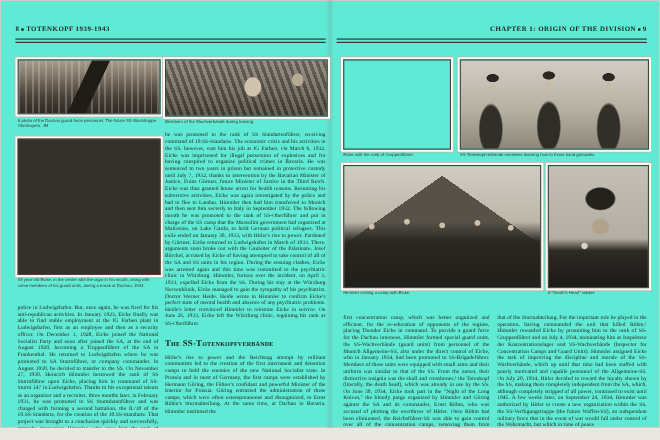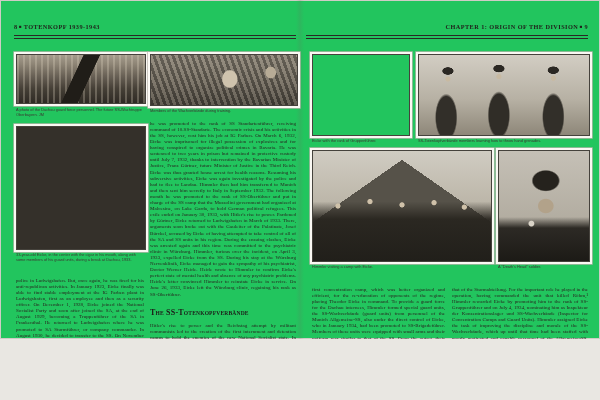--- a/index.html
+++ b/index.html
@@ -1,18 +1,18 @@
 <!DOCTYPE html>
 <html><head>
 <meta charset="utf-8">
 <style>
   html,body { margin:0; padding:0; background:#e9e7e2; }
   .stage {
-    position:relative; width:600px; height:339px;
-    background:#22c55e;
+    position:relative; width:600px; height:389px;
+    background:#5eead4;
     box-shadow: inset 0 0 0 1px #cfccc5;
     overflow:hidden;
     font-family:"Liberation Serif","DejaVu Serif",serif;
   }
   .gutter {
     position:absolute; left:296px; top:0; width:8px; height:400px;
     background:linear-gradient(90deg, rgba(110,105,95,0) 0%, rgba(110,105,95,.16) 50%, rgba(110,105,95,0) 100%);
   }
   
   .clip { position:absolute; overflow:hidden; }

